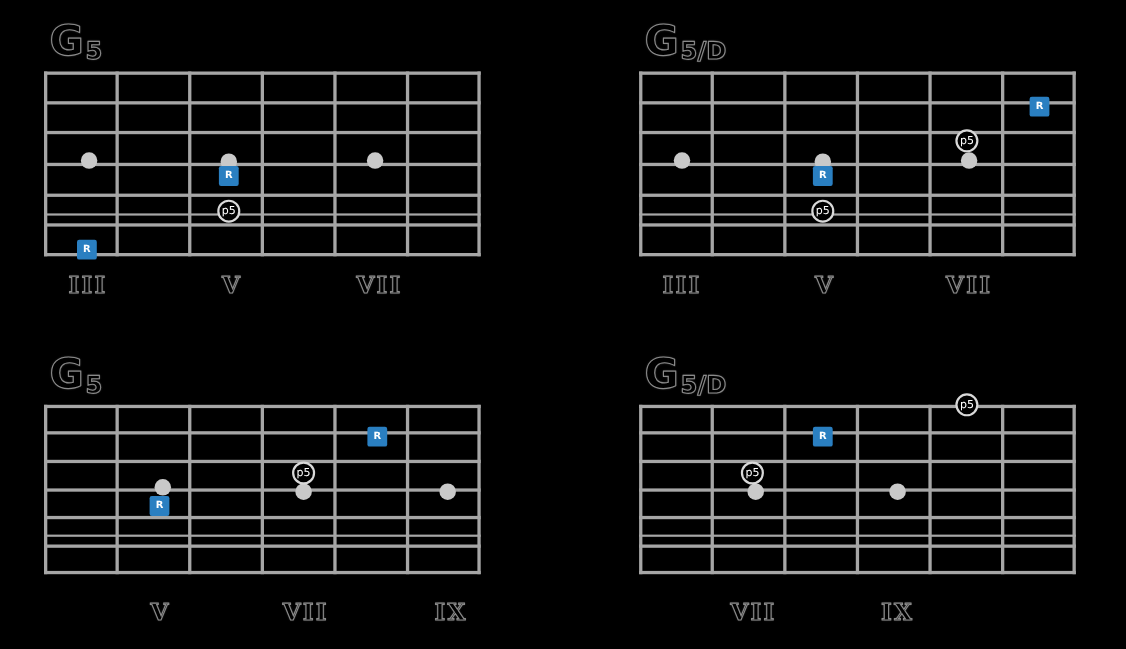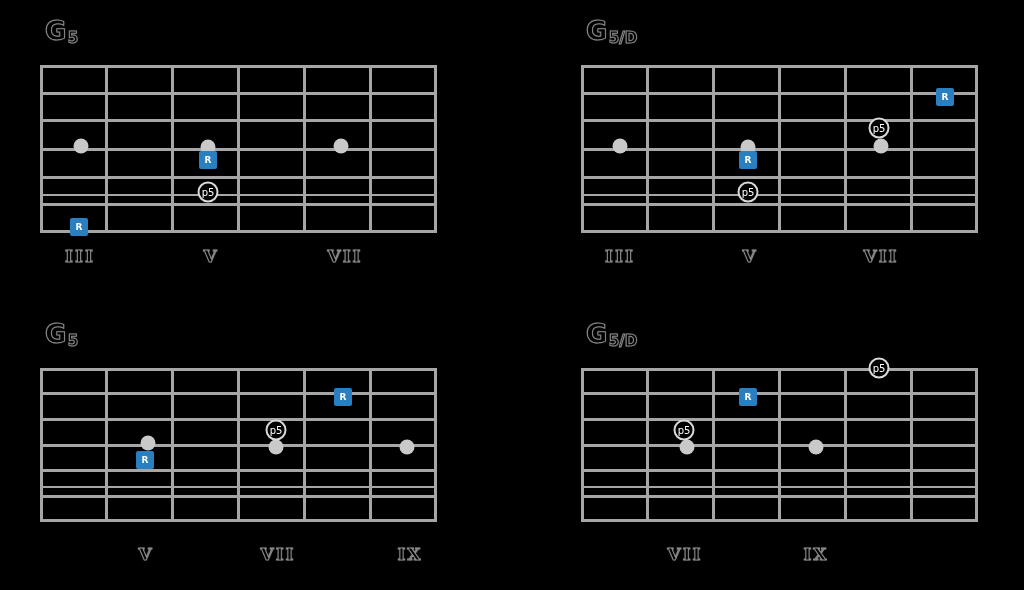--- a/index.html
+++ b/index.html
@@ -27,21 +27,21 @@
   .pos-tr { left: 581px; top: 65px; }
   .pos-bl { left: 40px;  top: 368px; }
   .pos-br { left: 581px; top: 368px; }
 
   .title {
     position: absolute;
     left: 5px;
     top: -47px;
     margin: 0;
     line-height: 1;
-    font-size: 26px;
+    font-size: 38px;
     font-weight: bold;
     letter-spacing: 0.5px;
     color: var(--label-text, #000);
     -webkit-text-stroke: 1px var(--label-outline, #8a8a8a);
     text-shadow: 0 0 1px #777, 0 0 2px #555;
     white-space: nowrap;
   }
   .title .sub {
     font-size: 0.58em;
     vertical-align: -0.18em;
@@ -107,21 +107,21 @@
     position: absolute;
     left: 0; right: 0;
     top: 100%;
     height: 40px;
   }
   .fret-label {
     position: absolute;
     transform: translateX(-50%);
     font-family: "DejaVu Serif", serif;
     font-weight: bold;
-    font-size: 17px;
+    font-size: 21px;
     letter-spacing: 2px;
     color: var(--label-text, #000);
     -webkit-text-stroke: 1px var(--label-outline, #8a8a8a);
     text-shadow: 0 0 1px #777, 0 0 2px #555;
     white-space: nowrap;
   }
   .diagram.tall .fret-label { top: 13px; }
   .diagram.short .fret-label { top: 22px; }
 </style>
 </head>

